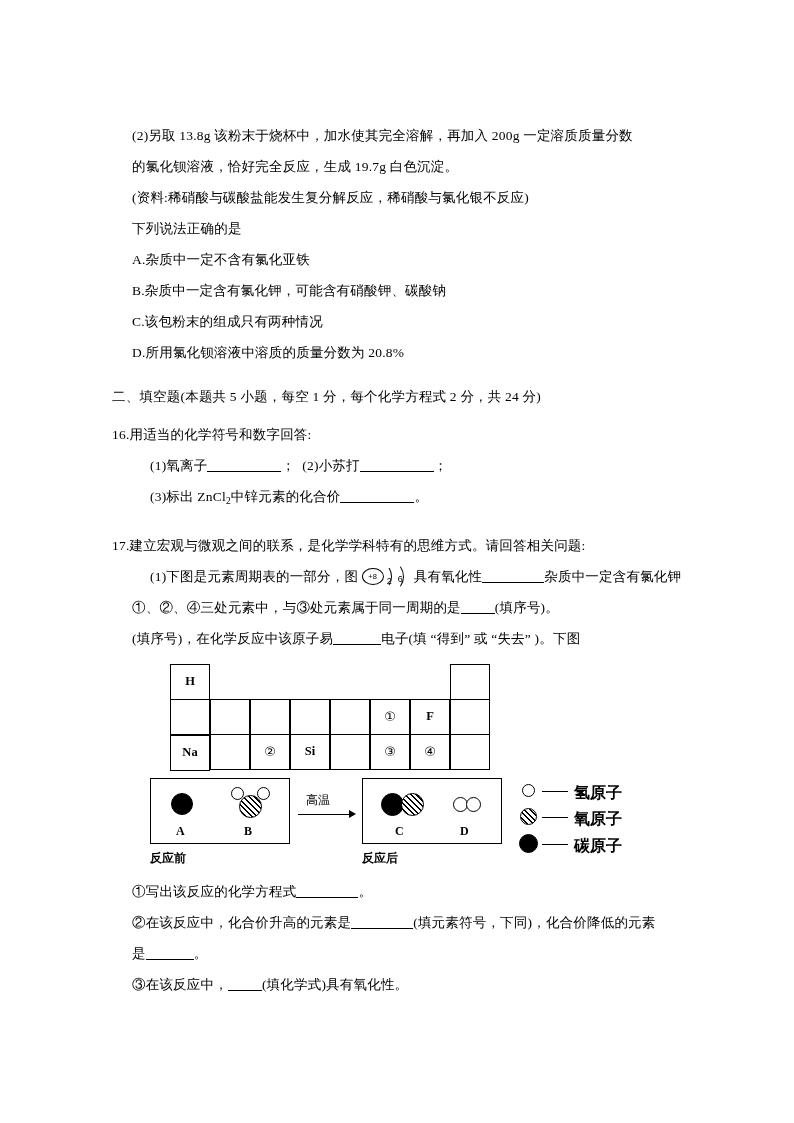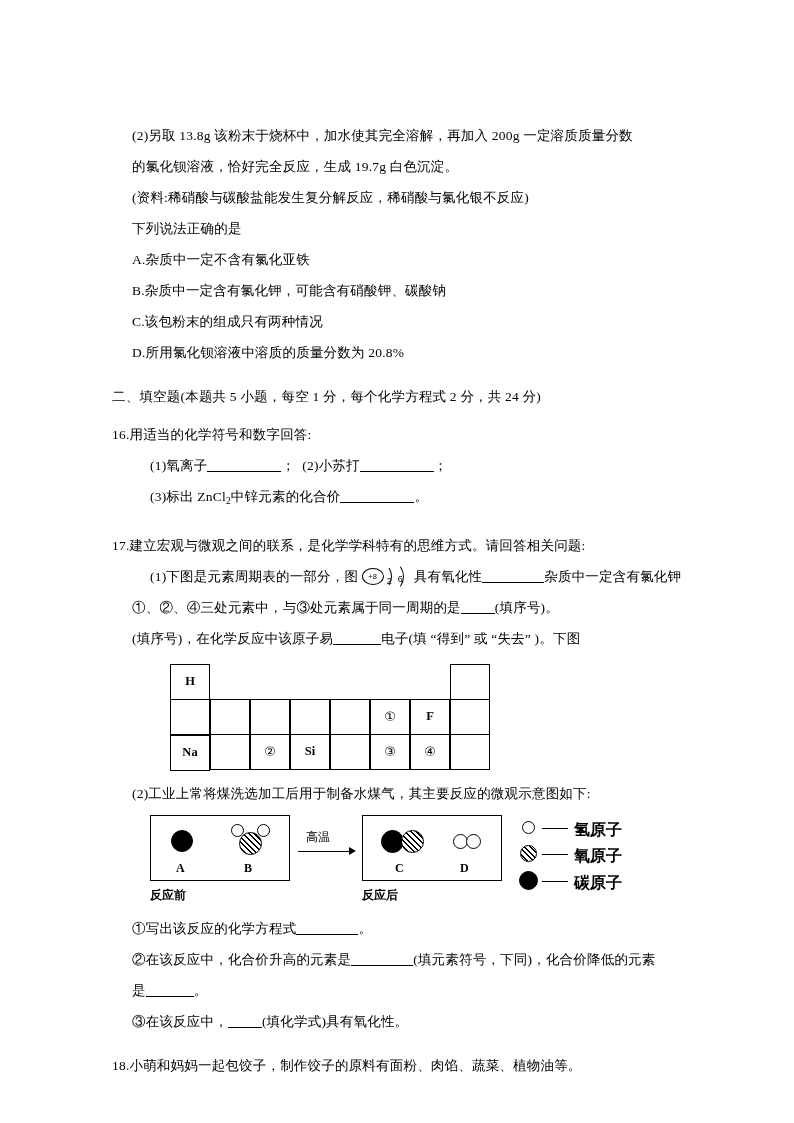--- a/index.html
+++ b/index.html
@@ -240,21 +240,20 @@
       <div class="pcell" style="left:0px; top:71px;">Na</div>
       <div class="pcell" style="left:40px; top:70px;"></div>
       <div class="pcell circ" style="left:80px; top:70px;">②</div>
       <div class="pcell" style="left:120px; top:70px;">Si</div>
       <div class="pcell" style="left:160px; top:70px;"></div>
       <div class="pcell circ" style="left:200px; top:70px;">③</div>
       <div class="pcell circ" style="left:240px; top:70px;">④</div>
       <div class="pcell" style="left:280px; top:70px;"></div>
     </div>
 
-    <div class="line indent2">(2)工业上常将煤洗选加工后用于制备水煤气，其主要反应的微观示意图如下:</div>
 
     <div class="rxn-wrap">
 
       <div class="rxn-box" style="left:0px; top:0px; width:140px; height:66px;">
         <span class="atom black" style="left:20px; top:14px; width:22px; height:22px;"></span>
         <span class="atom hatch" style="left:88px; top:16px; width:23px; height:23px;"></span>
         <span class="atom white" style="left:80px; top:8px; width:13px; height:13px;"></span>
         <span class="atom white" style="left:106px; top:8px; width:13px; height:13px;"></span>
       </div>
       <div class="rxn-label" style="left:26px; top:46px;">A</div>
@@ -296,16 +295,15 @@
     </div>
     <div class="line indent2">
       <span>是</span><span class="blank-md"></span><span>。</span>
     </div>
     <div class="line indent2">
       <span>③在该反应中，</span><span class="blank-sm"></span><span>(填化学式)具有氧化性。</span>
     </div>
 
     <div class="sec-gap"></div>
 
-    <div class="line indent1">18.小萌和妈妈一起包饺子，制作饺子的原料有面粉、肉馅、蔬菜、植物油等。</div>
 
   </div>
 </div>
 
 </body></html>

